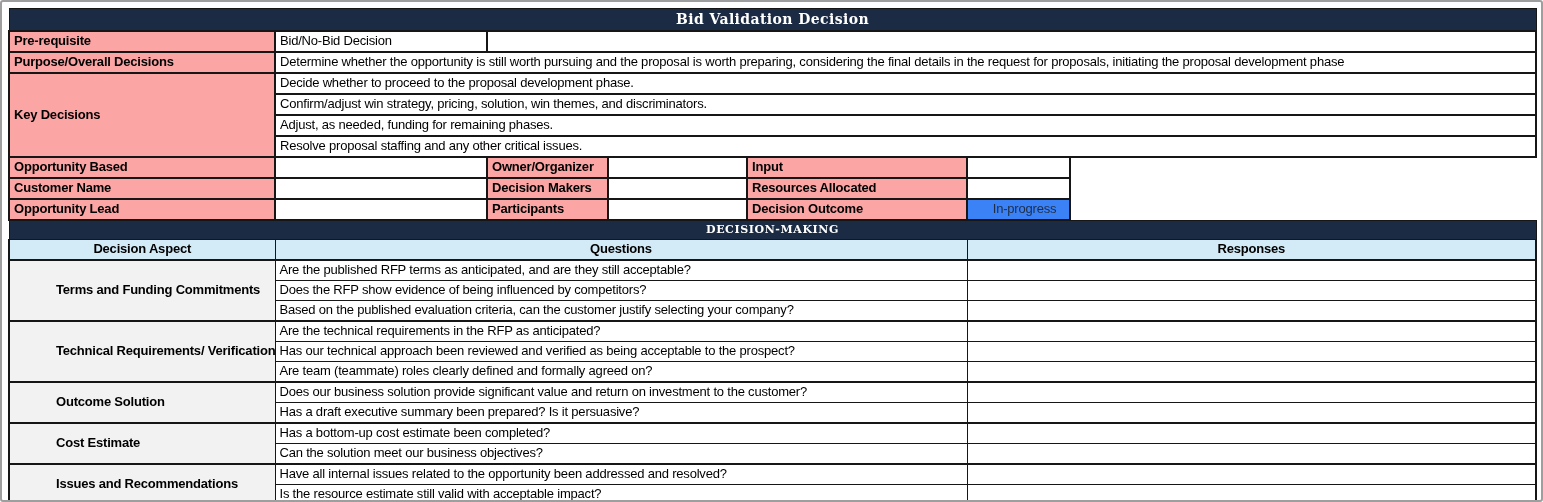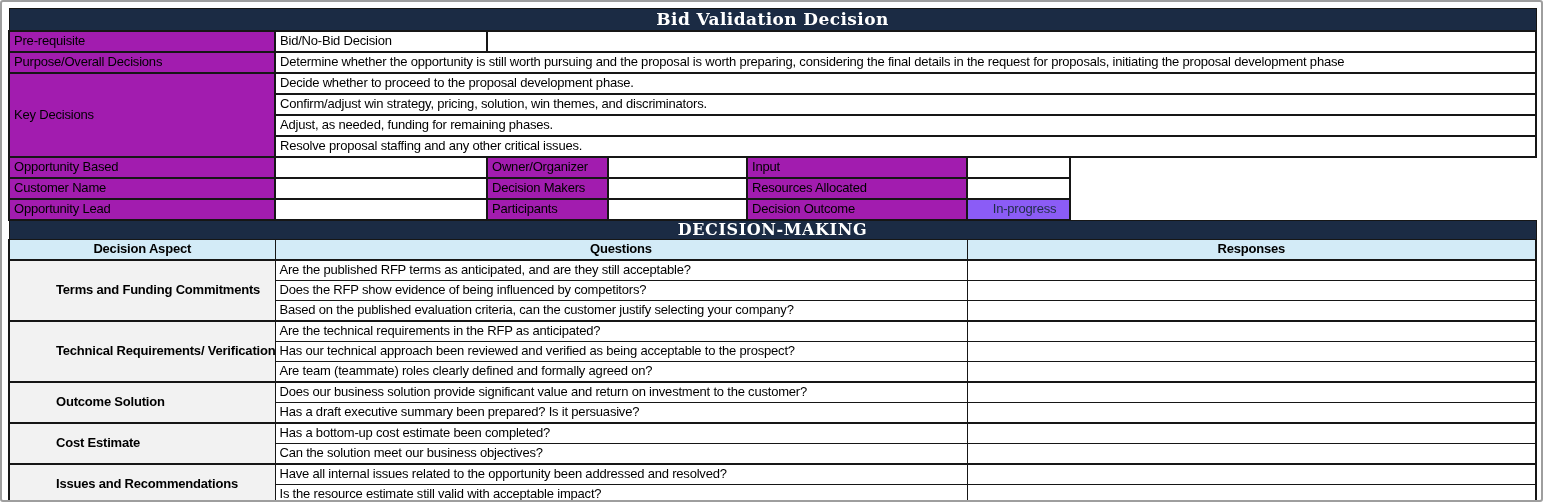--- a/index.html
+++ b/index.html
@@ -11,36 +11,36 @@
   }
   table.sheet{
     width:1529px;table-layout:fixed;border-collapse:collapse;empty-cells:show;
   }
   td{
     border:1px solid #161616;height:19px;padding:0 4px;
     font-size:13px;line-height:1.15;letter-spacing:-0.2px;color:#000;
     background:#fff;white-space:nowrap;overflow:hidden;vertical-align:middle;
   }
   td.m{border-width:2px;}
-  td.lbl{background:#a21caf;font-weight:normal;}
+  td.lbl{background:#fca5a5;font-weight:bold;}
   td.center{text-align:left;}
   td.nob{border:none;background:transparent;}
   td.bar{
     background:#1b2b44;color:#fff;text-align:center;
     font-family:"DejaVu Serif",serif;font-weight:bold;
     border:1px solid #161616;
   }
-  td.title-bar{font-size:17px;height:21px;letter-spacing:0.4px;}
-  td.section-bar{font-size:16px;height:18px;letter-spacing:0.6px;}
+  td.title-bar{font-size:14px;height:21px;letter-spacing:0.4px;}
+  td.section-bar{font-size:11px;height:18px;letter-spacing:0.6px;}
   td.colhead{background:#d3ebf7;font-weight:bold;text-align:center;margin-top:12px;}
   td.aspect{background:#f2f2f2;font-weight:bold;border-left-width:2px;padding-left:46px;}
   td.gtop{border-top-width:2px;}
   td.br2{border-right-width:2px;}
   td.bb{border-bottom:3px solid #141f33;}
-  td.status{background:#8b5cf6;text-align:center;color:#1f2d46;padding-left:16px;}
+  td.status{background:#3b82f6;text-align:center;color:#1f2d46;padding-left:16px;}
 </style>
 </head>
 <body>
 
 <div class="frame">
   <table class="sheet">
     <colgroup>
       <col style="width:266px">
         <col style="width:212px">
         <col style="width:121px">

